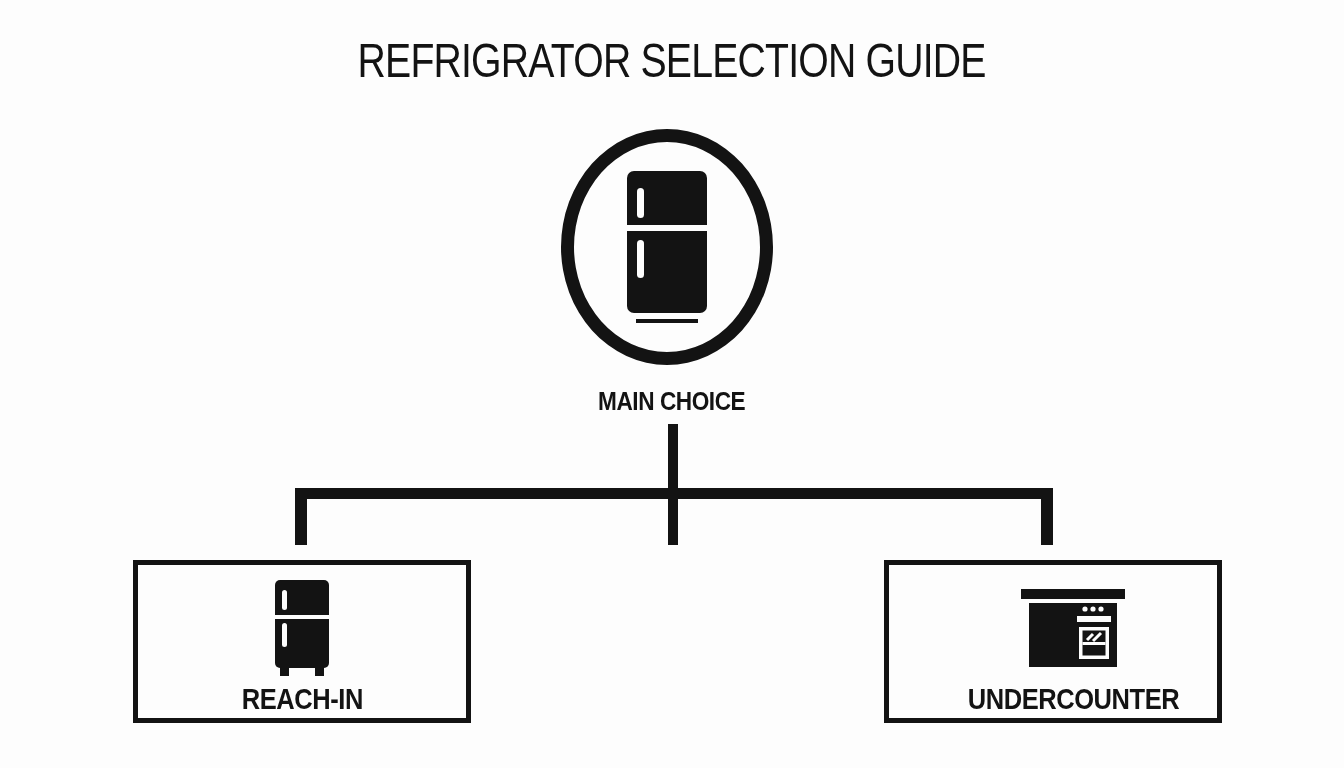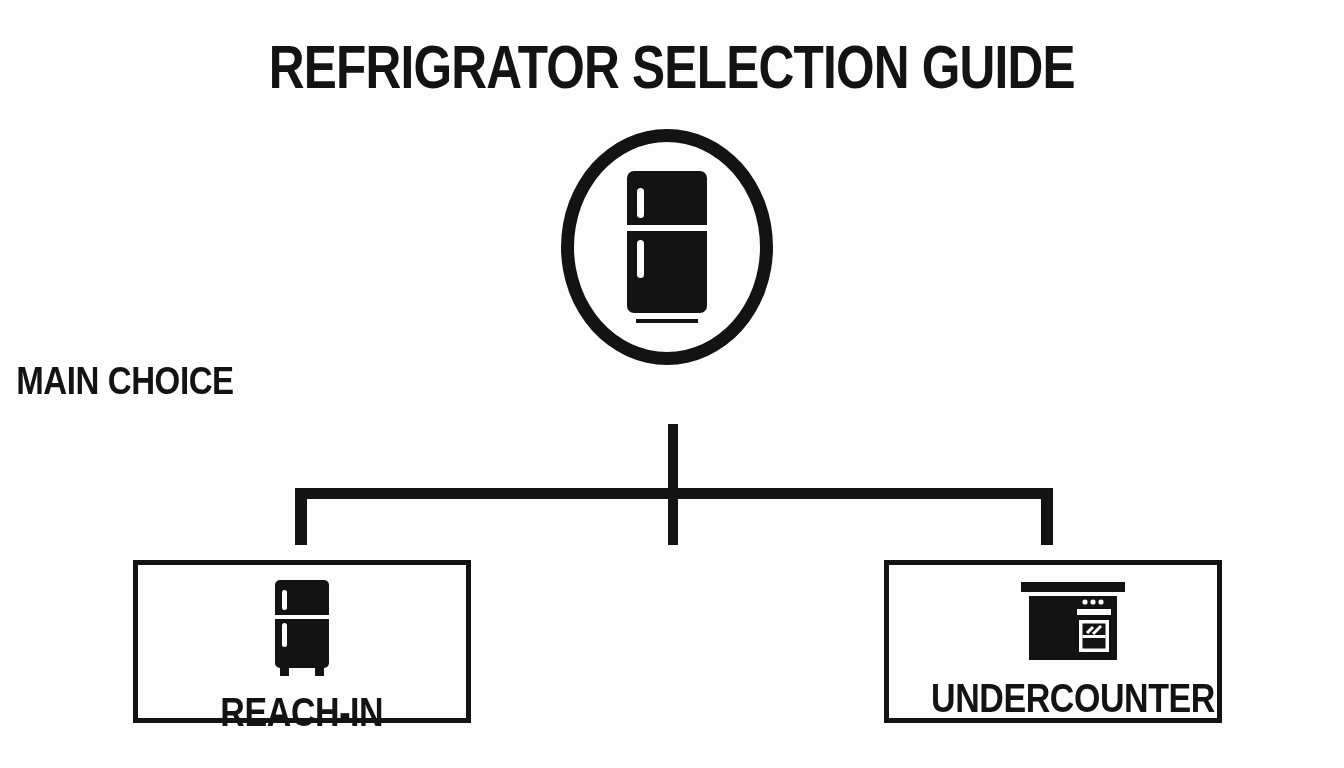--- a/index.html
+++ b/index.html
@@ -8,55 +8,55 @@
   }
   html,body{margin:0;padding:0;}
   body{background:var(--paper);font-family:"Liberation Sans", sans-serif;}
   .stage{
     position:relative;width:1344px;height:768px;overflow:hidden;
     background:var(--paper);color:var(--ink);
   }
   
   .title{
     position:absolute;left:0;right:0;top:36px;margin:0;
-    text-align:center;font-weight:700;font-size:62px;line-height:1;color:var(--ink);
+    text-align:center;font-weight:400;font-size:49px;line-height:1;color:var(--ink);
   }
   .cx{display:inline-block;white-space:nowrap;transform-origin:50% 50%;}
   .cx-title{transform:scaleX(0.80);letter-spacing:-1px;}
   .cx-root{transform:scaleX(0.87);letter-spacing:-0.5px;}
   .cx-opt{transform:scaleX(0.85);letter-spacing:-0.5px;}
   
   .circle{
     position:absolute;left:561px;top:129px;width:186px;height:210px;
     border:13px solid var(--ink);border-radius:50%;
     display:flex;align-items:center;justify-content:center;background:var(--paper);
   }
   .root-label{
-    position:absolute;left:0;right:0;top:362px;
-    text-align:left;font-weight:700;font-size:38px;line-height:1;color:var(--ink);
+    position:absolute;left:0;right:0;top:388px;
+    text-align:center;font-weight:700;font-size:26px;line-height:1;color:var(--ink);
   }
   
   .line{position:absolute;background:var(--ink);}
   .stem{left:668px;top:424px;width:10px;height:121px;}
   .hbar{left:295px;top:488px;width:758px;height:11px;}
   .drop-left{left:295px;top:488px;width:12px;height:57px;}
   .drop-right{left:1041px;top:488px;width:12px;height:57px;}
   
   .option-box{
     position:absolute;top:560px;width:338px;height:163px;
     border:5px solid var(--ink);box-sizing:border-box;background:var(--paper);
     display:flex;flex-direction:column;align-items:center;
     padding-top:15px;
   }
   .box-1{left:133px;}
   .box-2{left:507px;}
   .box-3{left:884px;padding-left:40px;}
   .icon-wrap{height:96px;display:flex;align-items:center;justify-content:center;}
   .option-label{
-    margin-top:16px;font-weight:700;font-size:40px;line-height:1;color:var(--ink);
+    margin-top:8px;font-weight:700;font-size:30px;line-height:1;color:var(--ink);
     text-align:center;
   }
   
   .ink{fill:var(--ink);}
   .paper{fill:var(--paper);}
   svg{display:block;}
 </style>
 </head>
 <body>
 

